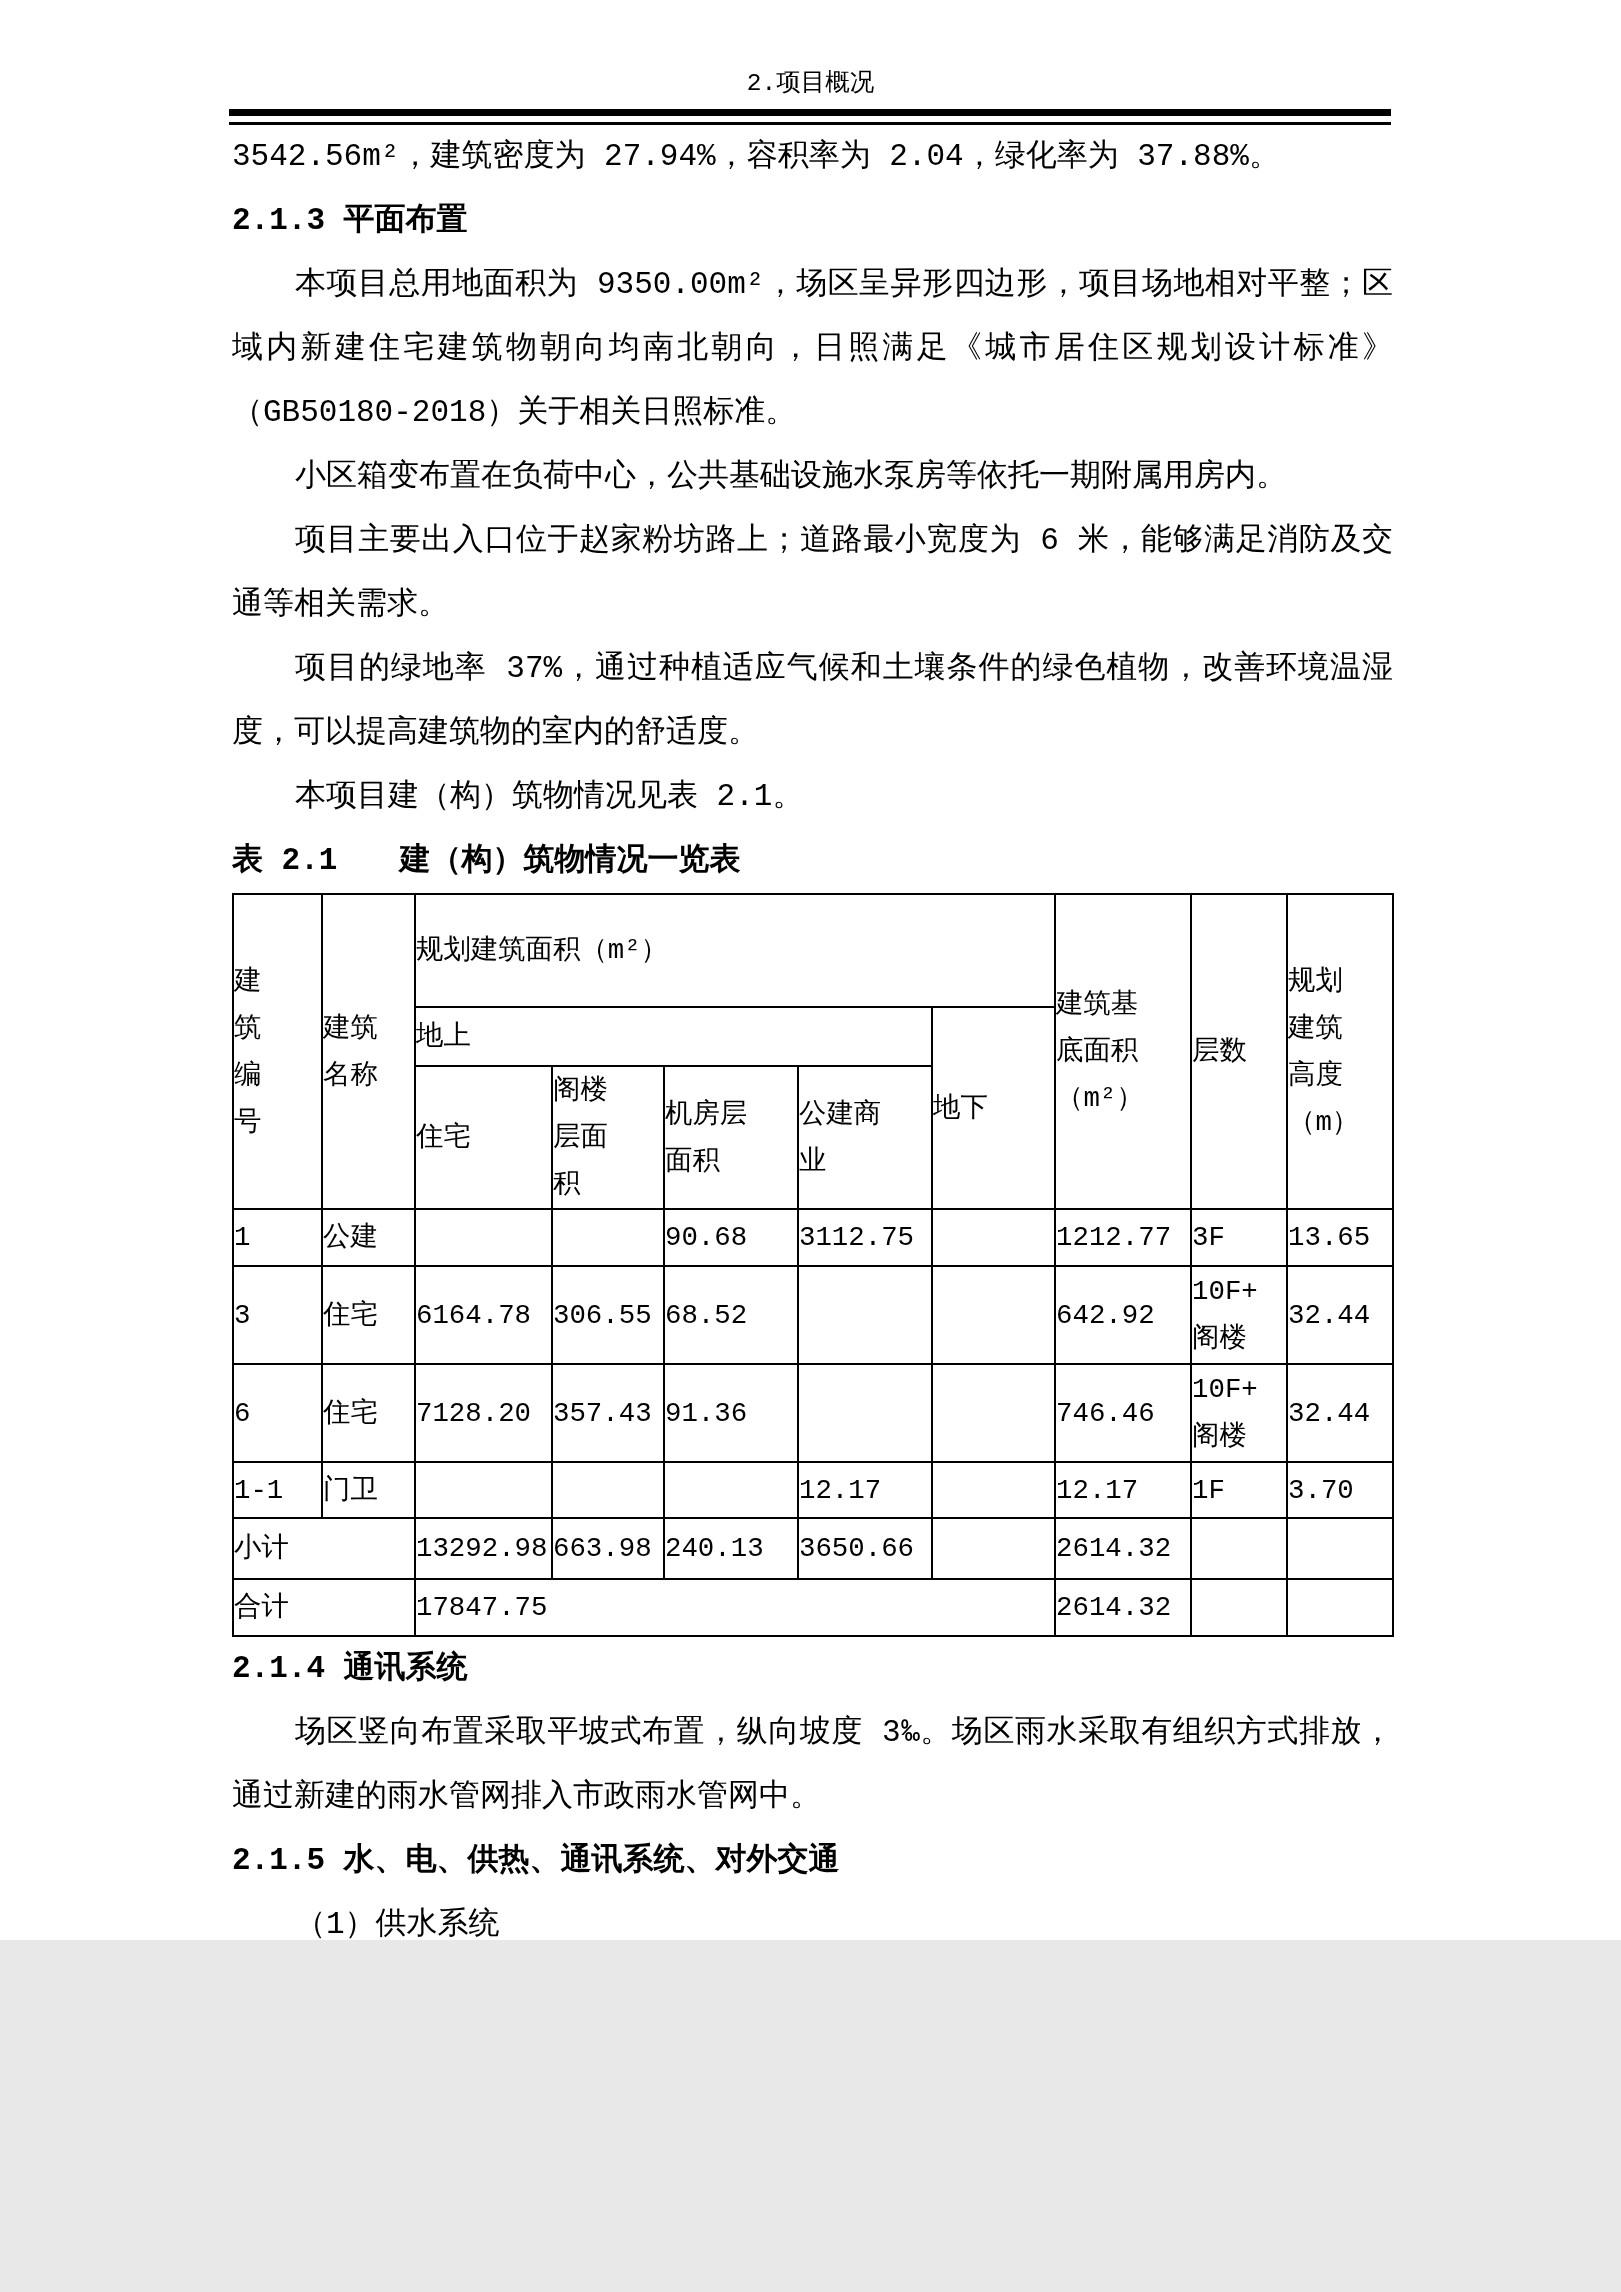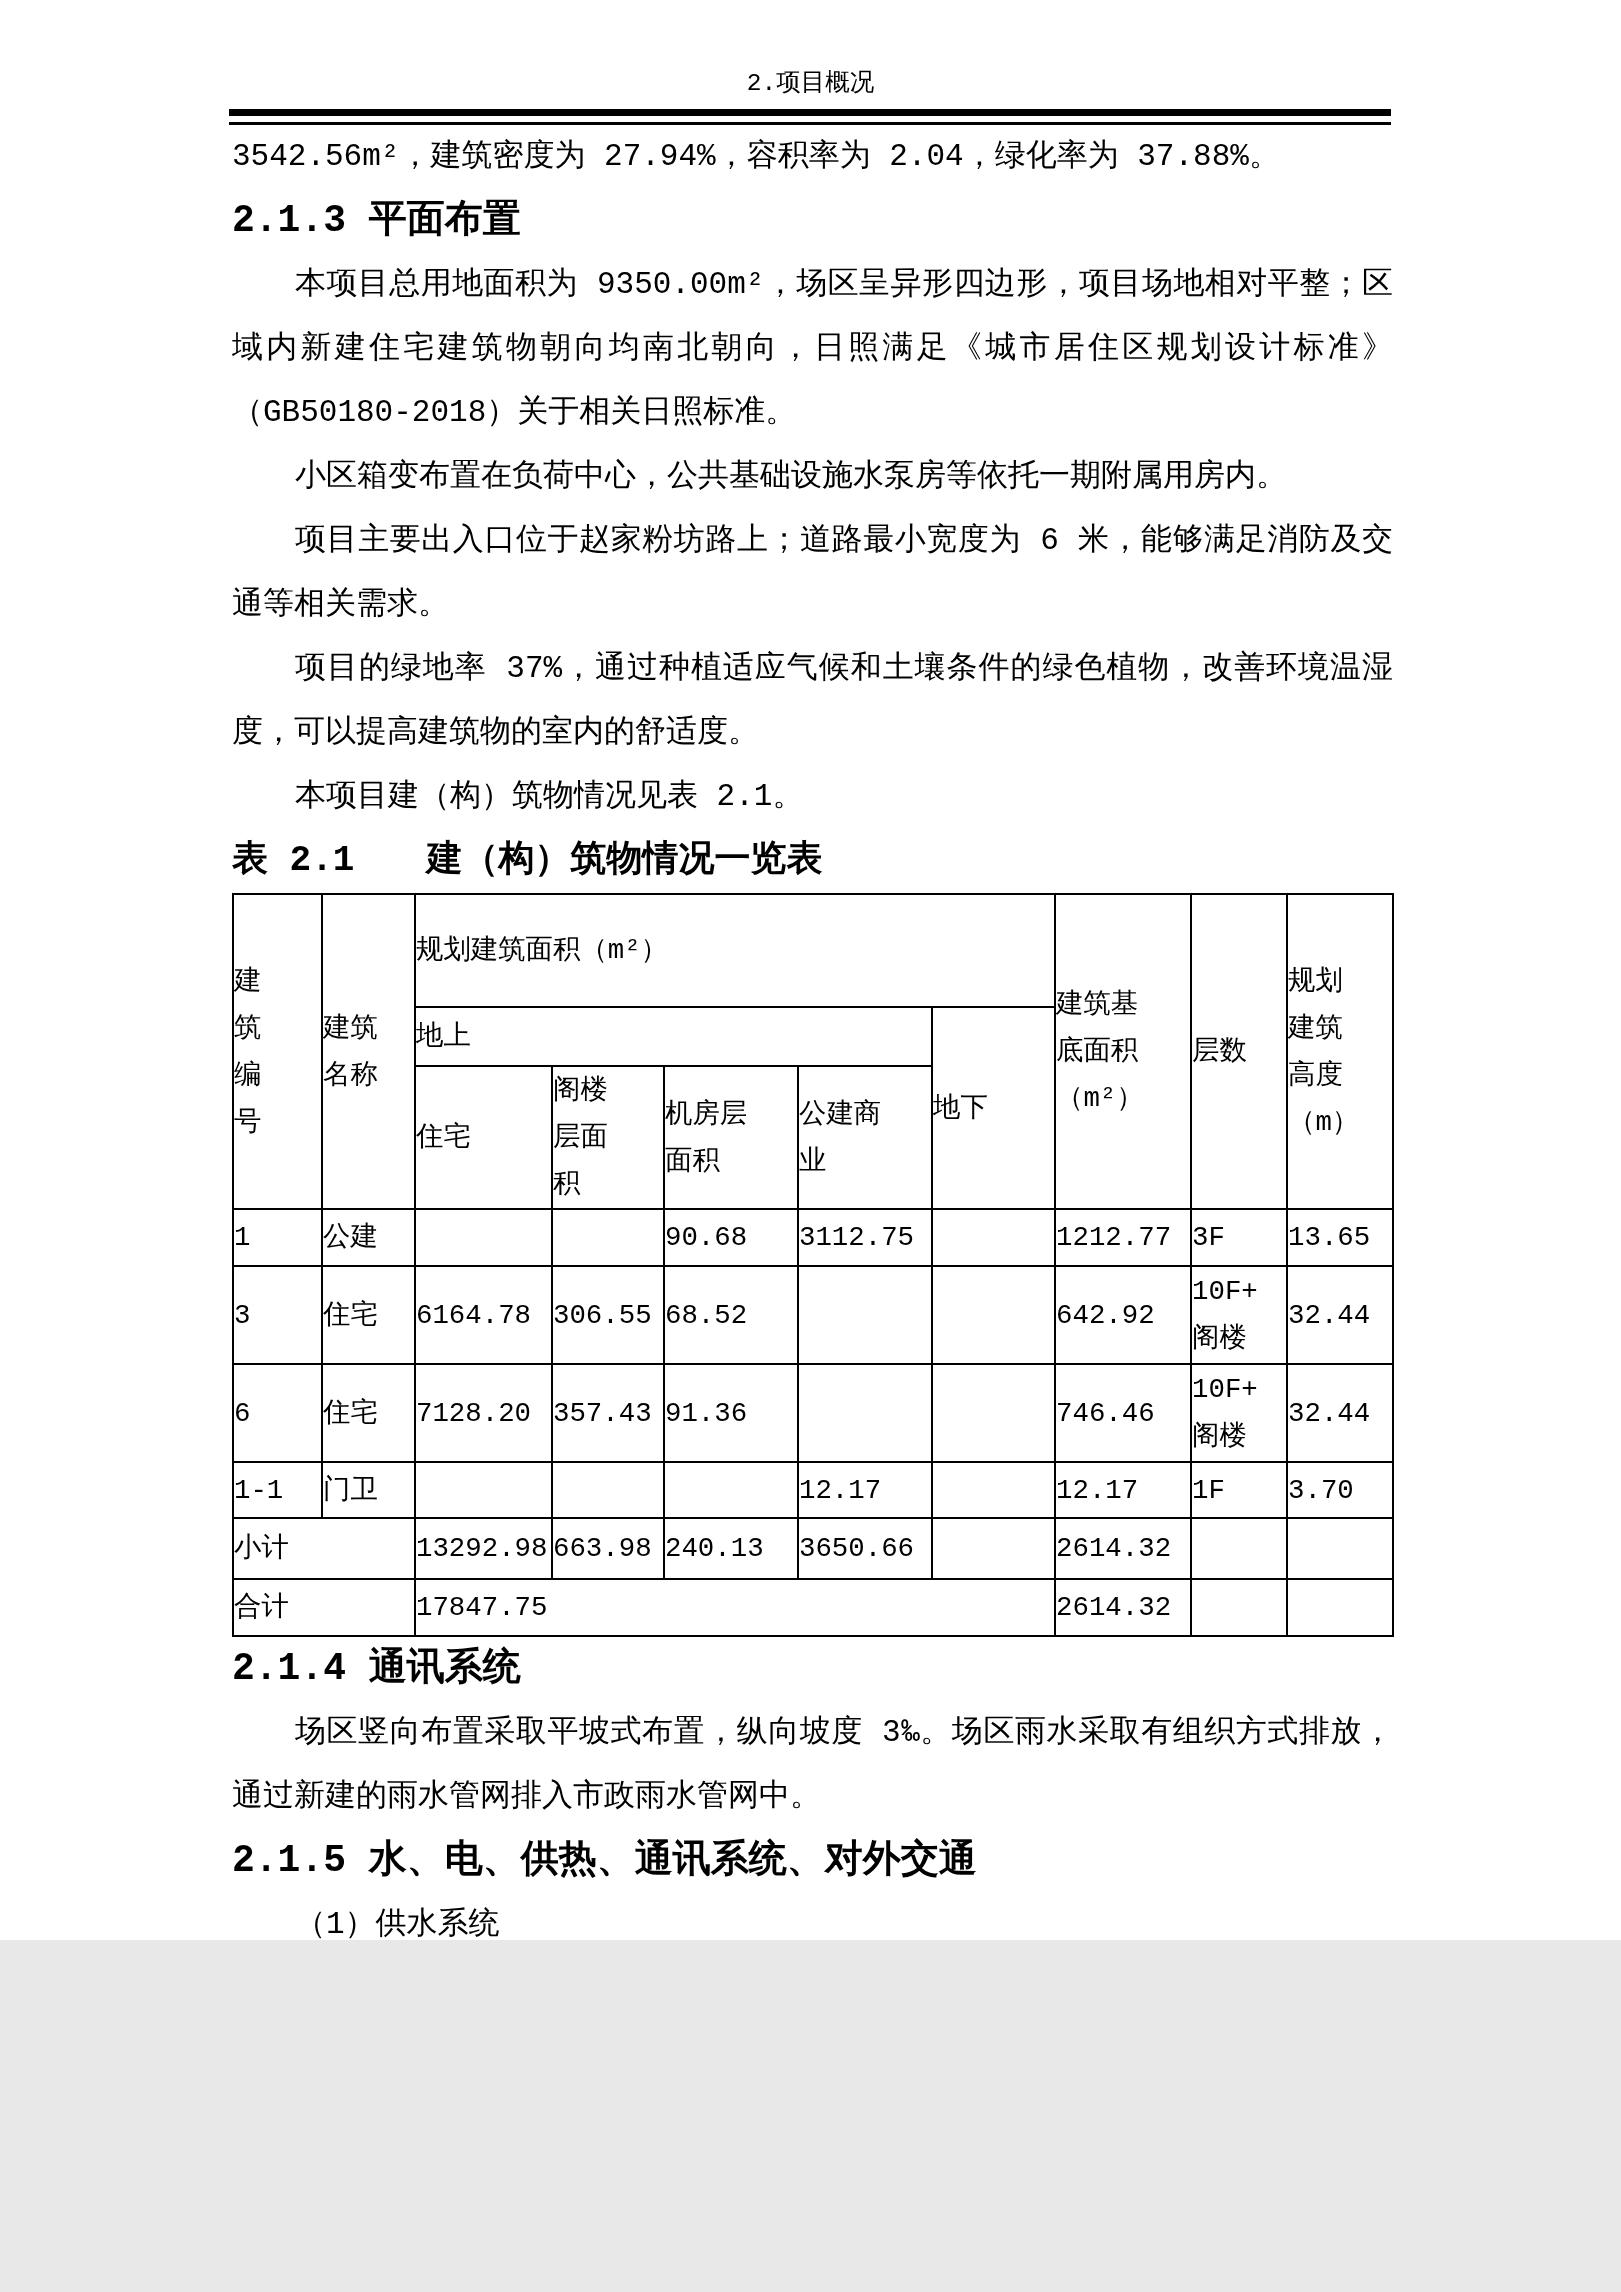--- a/index.html
+++ b/index.html
@@ -14,25 +14,25 @@
   .rule-thick { position:absolute; top:109px; left:229px; width:1162px; height:6.9px; background:#000; }
   .rule-thin  { position:absolute; top:122px; left:229px; width:1162px; height:2.9px; background:#000; }
 
   .content {
     position:absolute; left:232px; top:125px; width:1161px;
     font-size:31px; line-height:64px; text-align:justify; text-align-last:left;
   }
   .content p { margin:0; }
   .ind { text-indent:63px; }
   .l1 { min-height:64px; } .l2 { min-height:127px; } .l3 { min-height:191px; }
-  .hd { font-weight:bold; font-size:38px; line-height:64px; margin:0; text-align:left; }
+  .hd { font-weight:bold; font-size:31px; line-height:64px; margin:0; text-align:left; }
   .hd-213 { margin-top:64px; }
   .hd-214 { margin-top:35px; }
   .hd-215 { margin-top:0; }
-  .table-title { text-align:center; font-weight:bold; font-size:36px; line-height:64px; }
+  .table-title { text-align:center; font-weight:bold; font-size:31px; line-height:64px; }
 
   table.btable { border-collapse:collapse; table-layout:fixed; width:1161px; }
   table.btable td {
     border:2px solid #000; text-align:center; vertical-align:middle;
     font-size:27.4px; line-height:47px; white-space:pre-line; padding:0; overflow:hidden;
   }
   tr.hr1 { height:113px; } tr.hr2 { height:59px; } tr.hr3 { height:142px; }
   tr.dr1 { height:57px; } tr.dr2 { height:98px; } tr.dr3 { height:98px; }
   tr.dr4 { height:56px; } tr.drsub { height:61px; } tr.drtot { height:57px; }
   td.vspread { line-height:78px; }

